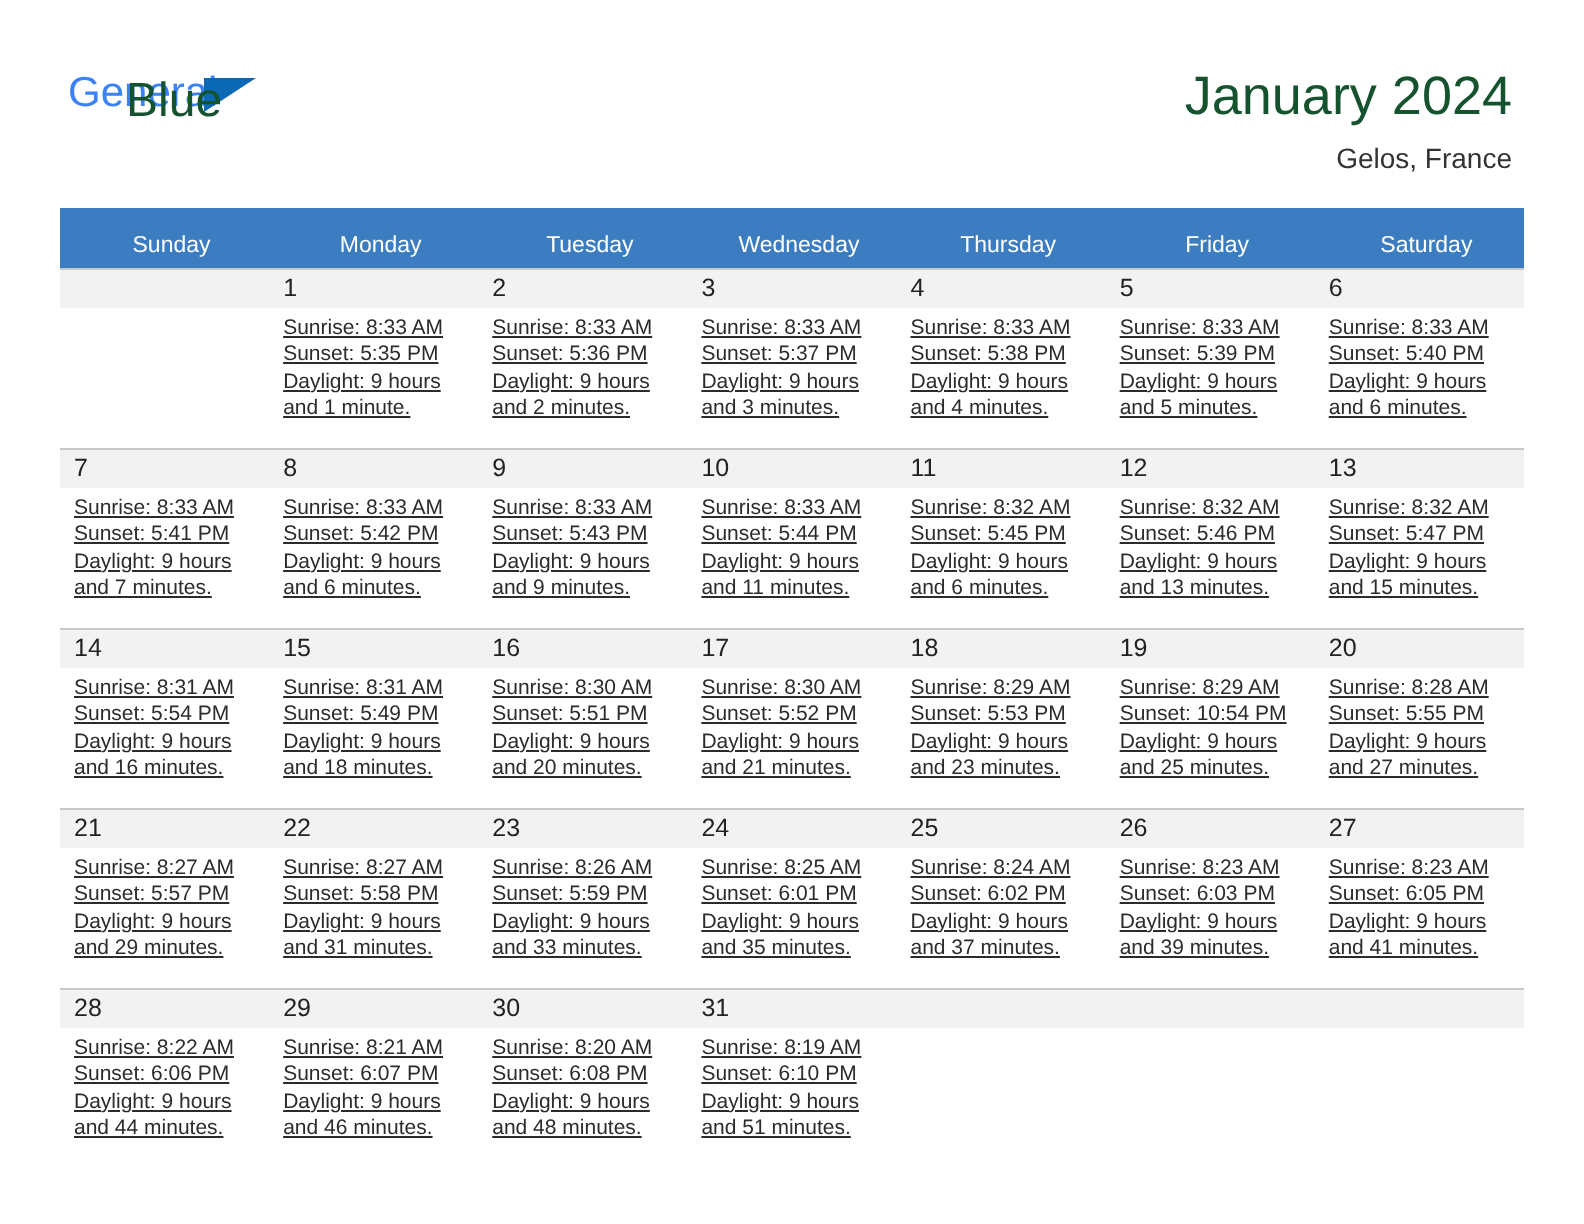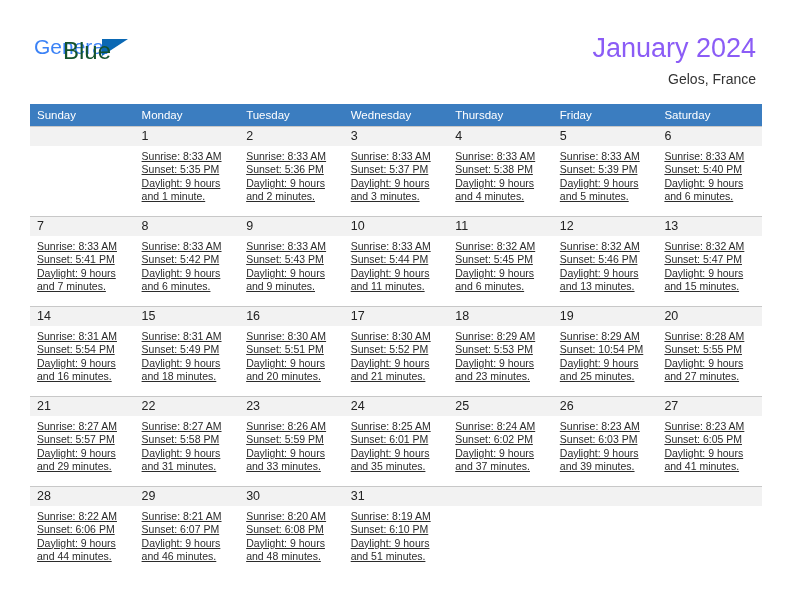--- a/index.html
+++ b/index.html
@@ -66,21 +66,21 @@
   }
 
   .title-block {
     position: absolute;
     right: 36px;
     top: 32px;
     text-align: right;
   }
   .cal-title {
     font-size: 27px;
-    color: #8b5cf6;
+    color: #14532d;
     line-height: 32px;
     white-space: nowrap;
   }
   .cal-subtitle {
     margin-top: 6px;
     font-size: 14px;
     color: #333333;
     line-height: 18px;
     white-space: nowrap;
     text-align: right;
@@ -93,22 +93,22 @@
     top: 104px;
     width: 732px;
     border-collapse: collapse;
     table-layout: fixed;
   }
   .calendar th {
     background: #3b7dc0;
     color: #ffffff;
     font-size: 11.5px;
     font-weight: normal;
-    text-align: left;
-    padding: 4px 0 4px 7px;
+    text-align: center;
+    padding: 12px 0 4px 7px;
     height: 14px;
     line-height: 14px;
     border: none;
   }
   .calendar td {
     vertical-align: top;
     padding: 0;
     border: none;
     height: 90px;
     width: 104.5px;

